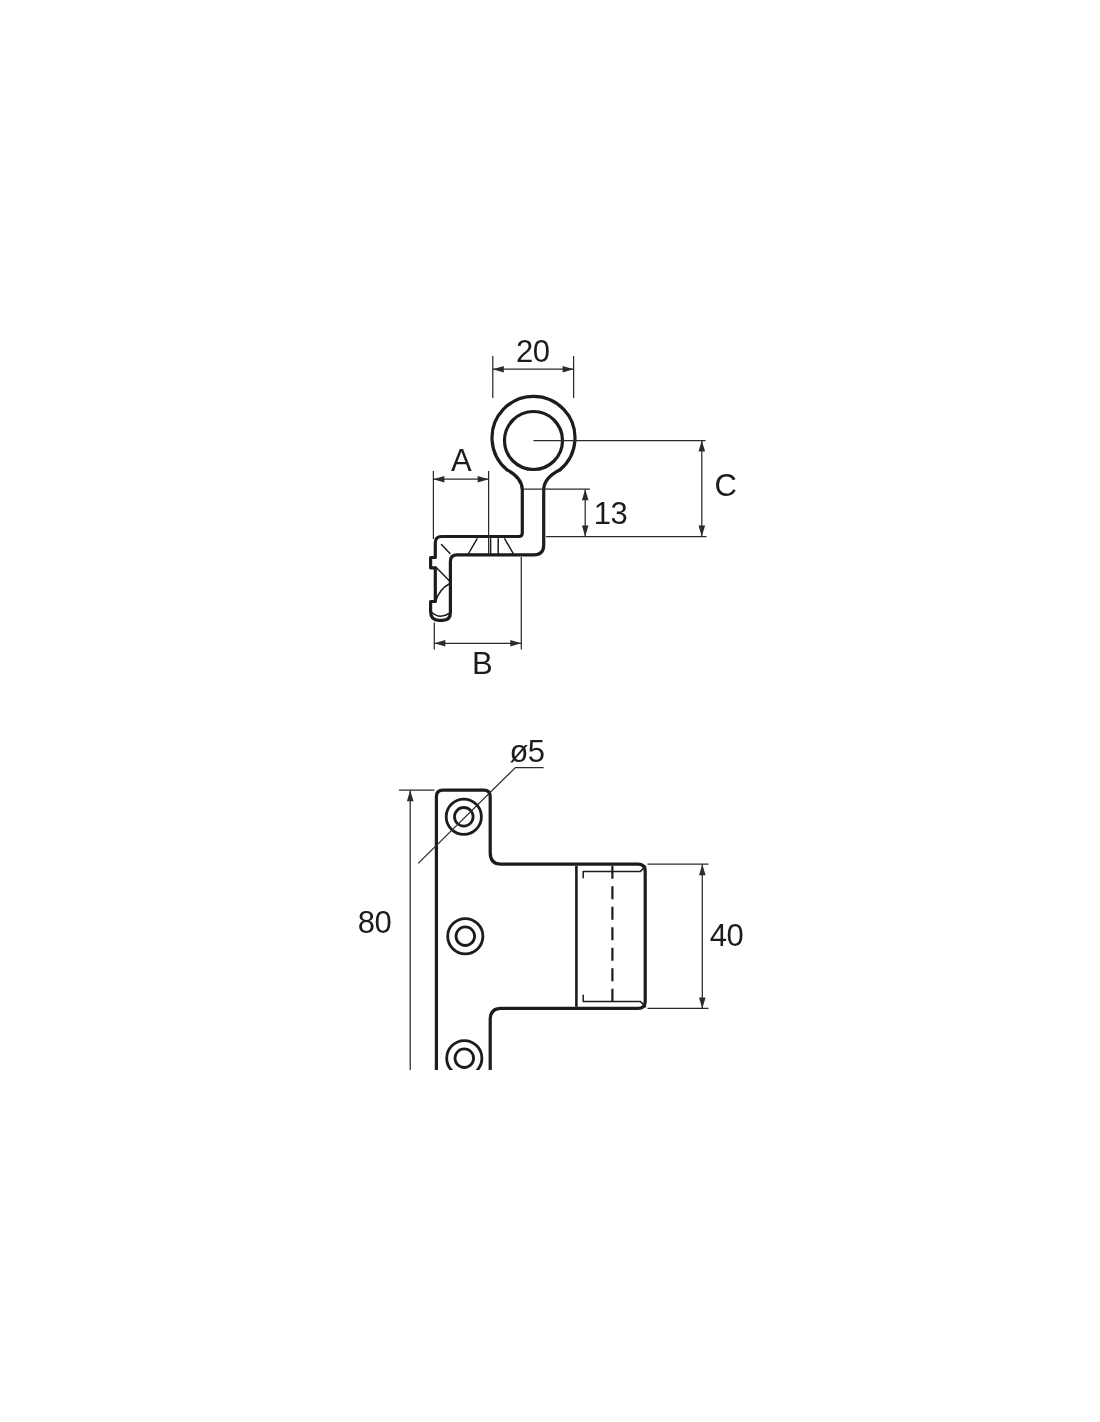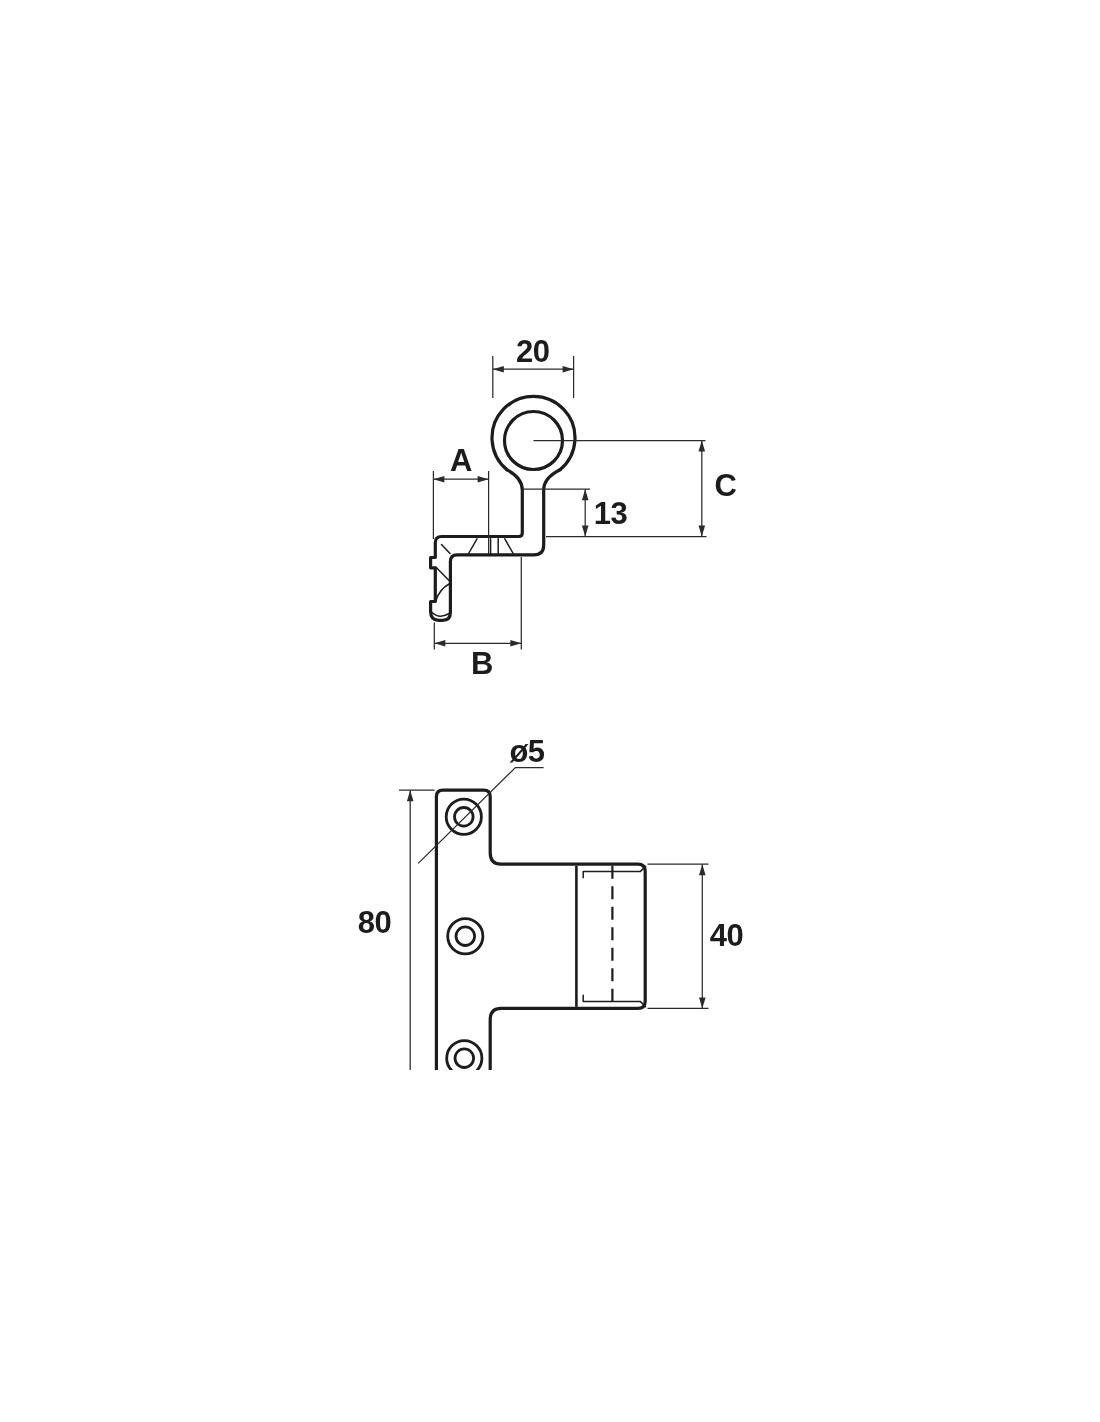--- a/index.html
+++ b/index.html
@@ -6,21 +6,20 @@
     margin: 0;
     padding: 0;
     background: #ffffff;
   }
   .page {
     position: relative;
     width: 1100px;
     height: 1070px;
     background: #ffffff;
     overflow: hidden;
-    font-weight: bold;
   }
   svg { display: block; }
   .profile {
     fill: none;
     stroke: #1c1c1c;
     stroke-width: 3.2;
     stroke-linecap: round;
     stroke-linejoin: round;
   }
   .hole {

